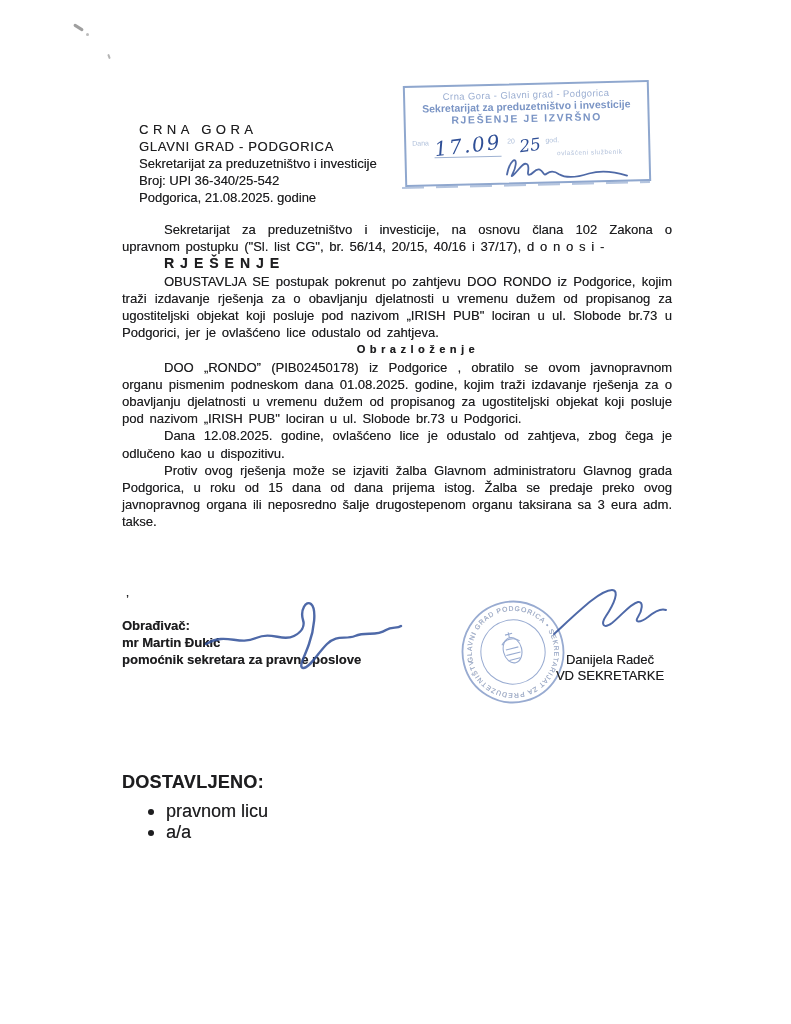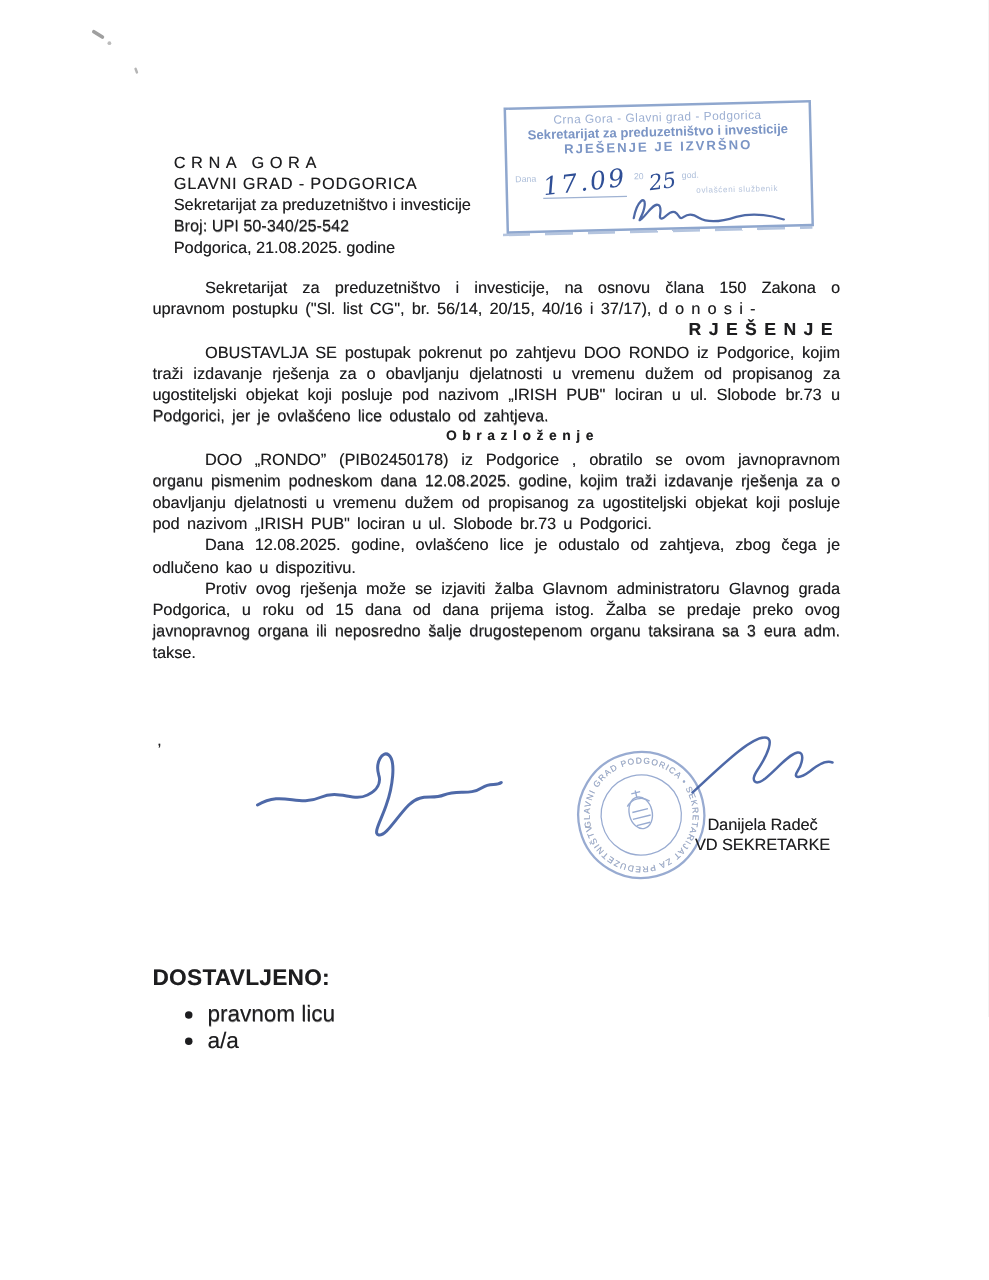--- a/index.html
+++ b/index.html
@@ -40,21 +40,21 @@
   .st-officer{position:absolute;right:26px;bottom:25px;font-size:6.5px;color:#b6c4dc;letter-spacing:.5px;}
   .st-sig{position:absolute;right:6px;bottom:-6px;}
   .stamp-echo{position:absolute;left:402px;top:184px;width:248px;height:2px;
     background:repeating-linear-gradient(90deg,rgba(106,138,190,.5) 0 22px,rgba(106,138,190,0) 22px 34px);
     transform:rotate(-1.4deg);}
 
   
   .content{position:absolute;left:122px;top:221px;width:550px;
     font-size:13px;line-height:17.2px;text-align:justify;word-spacing:2.2px;}
   .content p{margin:0;text-indent:42px;}
-  .title-rjesenje{text-align:right;font-weight:bold;font-size:14px;letter-spacing:6px;margin:16px 0 15px;text-indent:0;}
+  .title-rjesenje{text-align:left;font-weight:bold;font-size:14px;letter-spacing:6px;margin:16px 0 15px;text-indent:0;}
   .title-obrazlozenje{text-align:center;font-weight:bold;font-size:11px;letter-spacing:4.5px;margin:17px 0 18px;text-indent:0;}
   .b{font-weight:normal;}
 
   .comma-mark{position:absolute;left:126px;top:592px;font-size:13px;}
 
   
   .processor{position:absolute;left:122px;top:617px;font-weight:bold;font-size:13px;line-height:17px;}
   .sig-left{position:absolute;left:198px;top:596px;}
   .sig-right{position:absolute;left:548px;top:580px;}
 
@@ -78,21 +78,21 @@
 <div class="page">
 
   <div class="speck sp1"></div>
   <div class="speck sp2"></div>
   <div class="speck sp3"></div>
 
   <div class="letterhead">
     <div class="lh-country">CRNA GORA</div>
     <div class="lh-city">GLAVNI GRAD - PODGORICA</div>
     <div>Sekretarijat za preduzetništvo i investicije</div>
-    <div>Broj: UPI 50-340/25-542</div>
+    <div>Broj: UPI 36-340/25-542</div>
     <div>Podgorica, 21.08.2025. godine</div>
   </div>
 
   <div class="stamp-box">
     <div class="st-l1">Crna Gora - Glavni grad - Podgorica</div>
     <div class="st-l2">Sekretarijat za preduzetništvo i investicije</div>
     <div class="st-l3">RJEŠENJE JE IZVRŠNO</div>
     <div class="st-date">
       <span class="st-dana">Dana</span>
       <span class="st-blank"><span class="hw hw-date">17.09</span></span>
@@ -101,31 +101,36 @@
       <span class="st-god">god.</span>
     </div>
     <div class="st-officer">ovlašćeni službenik</div>
     <svg class="st-sig" width="150" height="40" viewBox="0 0 150 40">
       <path d="M14 26 C 17 12 24 8 23 16 C 22 24 16 30 20 27 C 26 22 30 14 34 16 C 38 18 33 27 36 27 C 40 27 42 20 47 22 C 51 24 50 29 54 26 C 58 23 62 24 66 27 C 74 32 86 30 96 27 C 108 24 122 26 134 30" fill="none" stroke="#2f4f96" stroke-width="1.8" stroke-linecap="round" opacity=".85"></path>
     </svg>
   </div>
   <div class="stamp-echo"></div>
 
   <div class="content">
-    <p><span>Sekretarijat za preduzetništvo i investicije, na osnovu člana 150 Zakona o upravnom postupku ("Sl. list CG", br. 56/14, 20/15, 40/16 i 37/17), </span><span class="b">d o n o s i -</span></p>
+    <p><span>Sekretarijat za preduzetništvo i investicije, na osnovu člana 102 Zakona o upravnom postupku ("Sl. list CG", br. 56/14, 20/15, 40/16 i 37/17), </span><span class="b">d o n o s i -</span></p>
     <p class="title-rjesenje">RJEŠENJE</p>
     <p><span class="b">OBUSTAVLJA SE</span><span> postupak pokrenut po zahtjevu DOO RONDO iz Podgorice, kojim traži izdavanje rješenja za o obavljanju djelatnosti u vremenu dužem od propisanog za ugostiteljski objekat koji posluje pod nazivom „IRISH PUB" lociran u ul. Slobode br.73 u Podgorici, jer je ovlašćeno lice odustalo od zahtjeva.</span></p>
     <p class="title-obrazlozenje">Obrazloženje</p>
-    <p><span class="b">DOO „RONDO” (PIB02450178) iz Podgorice</span><span> , obratilo se ovom javnopravnom organu pismenim podneskom dana 12.08.2025. godine, kojim traži izdavanje rješenja za o obavljanju djelatnosti u vremenu dužem od propisanog za ugostiteljski objekat koji posluje pod nazivom „IRISH PUB" lociran u ul. Slobode br.73 u Podgorici.</span></p>
+    <p><span class="b">DOO „RONDO” (PIB02450178) iz Podgorice</span><span> , obratilo se ovom javnopravnom organu pismenim podneskom dana 01.08.2025. godine, kojim traži izdavanje rješenja za o obavljanju djelatnosti u vremenu dužem od propisanog za ugostiteljski objekat koji posluje pod nazivom „IRISH PUB" lociran u ul. Slobode br.73 u Podgorici.</span></p>
     <p>Dana 12.08.2025. godine, ovlašćeno lice je odustalo od zahtjeva, zbog čega je odlučeno kao u dispozitivu.</p>
     <p>Protiv ovog rješenja može se izjaviti žalba Glavnom administratoru Glavnog grada Podgorica, u roku od 15 dana od dana prijema istog. Žalba se predaje preko ovog javnopravnog organa ili neposredno šalje drugostepenom organu taksirana sa 3 eura adm. takse.</p>
   </div>
 
   <div class="comma-mark">’</div>
 
+  <div class="processor">
+    <div>Obrađivač:</div>
+    <div>mr Martin Đukić</div>
+    <div>pomoćnik sekretara za pravne poslove</div>
+  </div>
 
   <svg class="sig-left" width="210" height="80" viewBox="0 0 210 80">
     <path d="M8 48 C 28 36 40 50 58 42 C 74 35 84 46 96 40 C 104 36 107 30 105 24 C 102 14 108 4 113 8 C 119 13 116 34 111 48 C 107 60 100 71 105 72 C 111 73 119 58 129 48 C 139 38 147 44 157 40 C 169 35 177 41 188 34 C 194 30 199 33 203 30" fill="none" stroke="#35549c" stroke-width="2.4" stroke-linecap="round" opacity=".88"></path>
   </svg>
 
   <svg class="seal" width="110" height="110" viewBox="0 0 120 120">
     <circle cx="60" cy="60" r="55" fill="none" stroke="#4f6fb0" stroke-width="2"></circle>
     <circle cx="60" cy="60" r="35" fill="none" stroke="#4f6fb0" stroke-width="1.1"></circle>
     <defs>
       <path id="ringPath" d="M 60,60 m -45,0 a 45,45 0 1,1 90,0 a 45,45 0 1,1 -90,0"></path>

